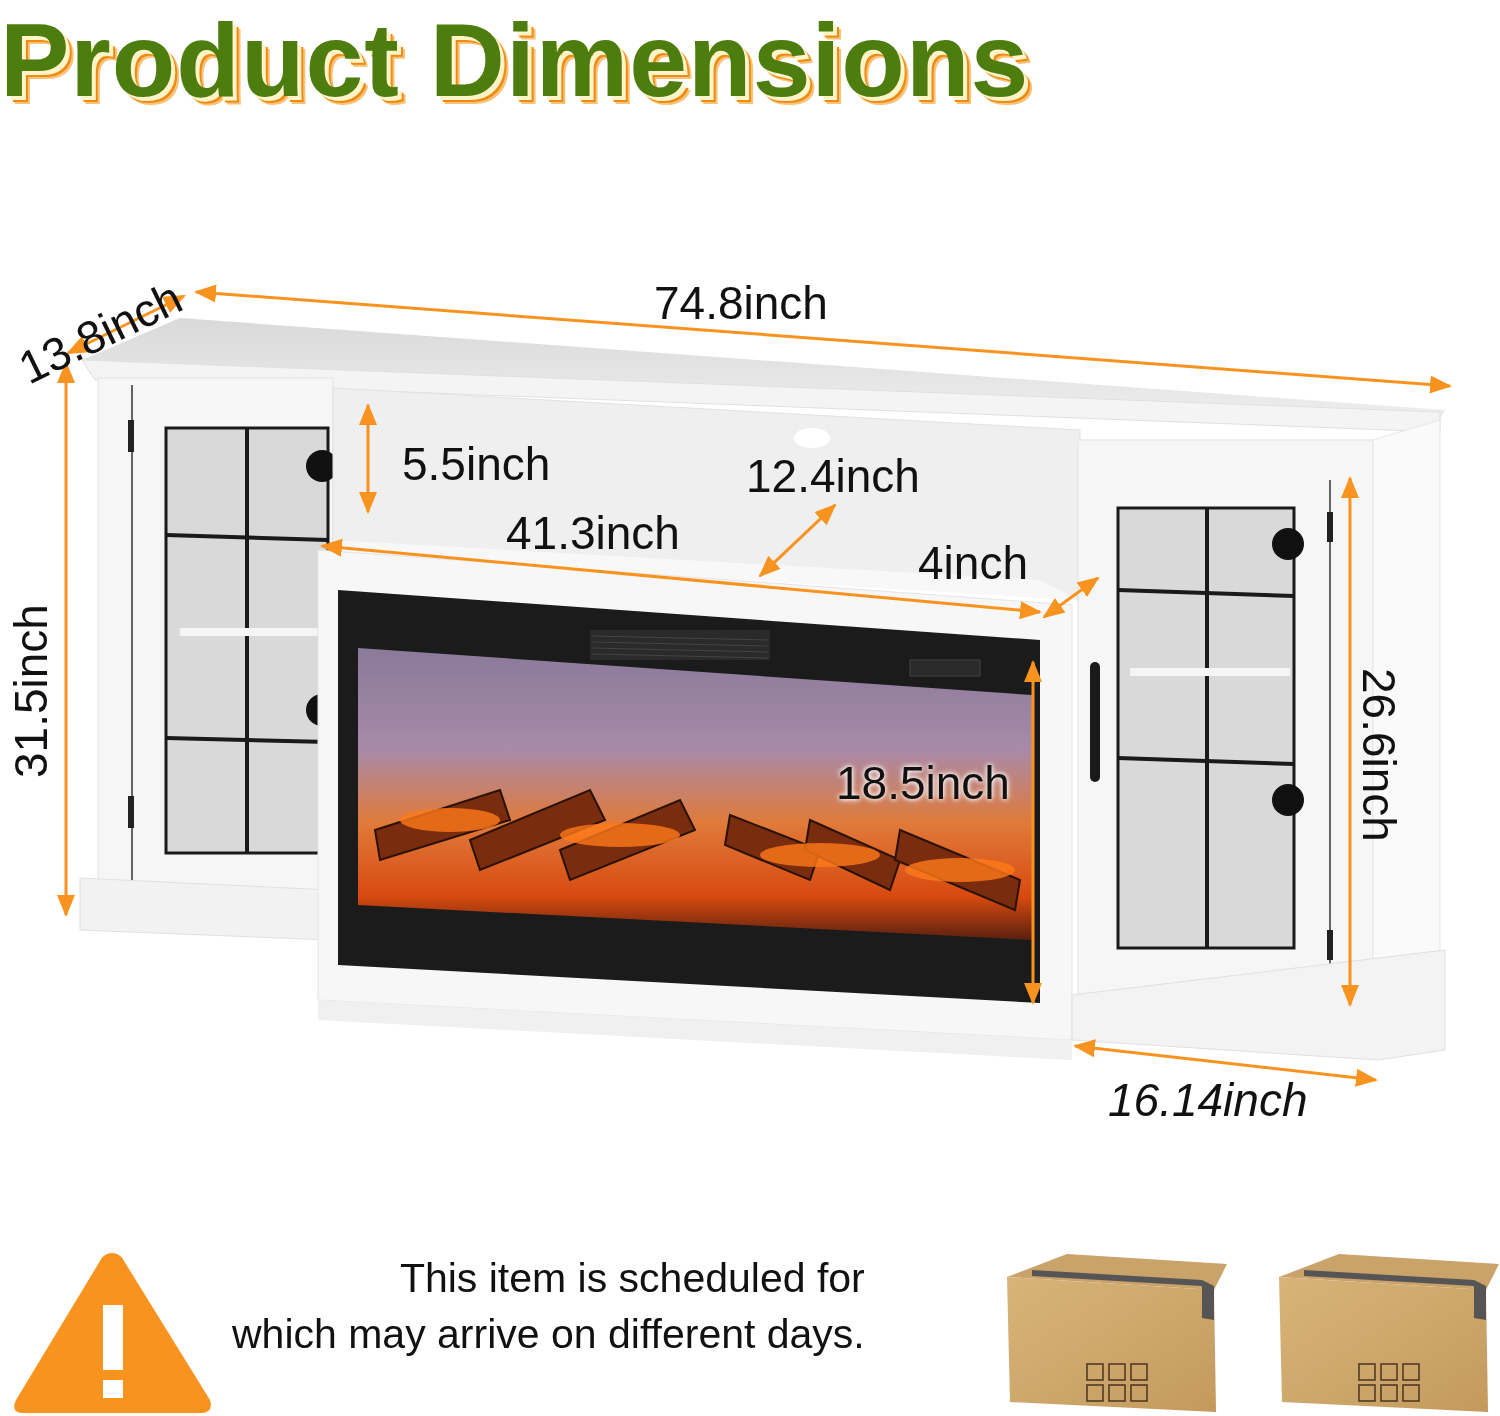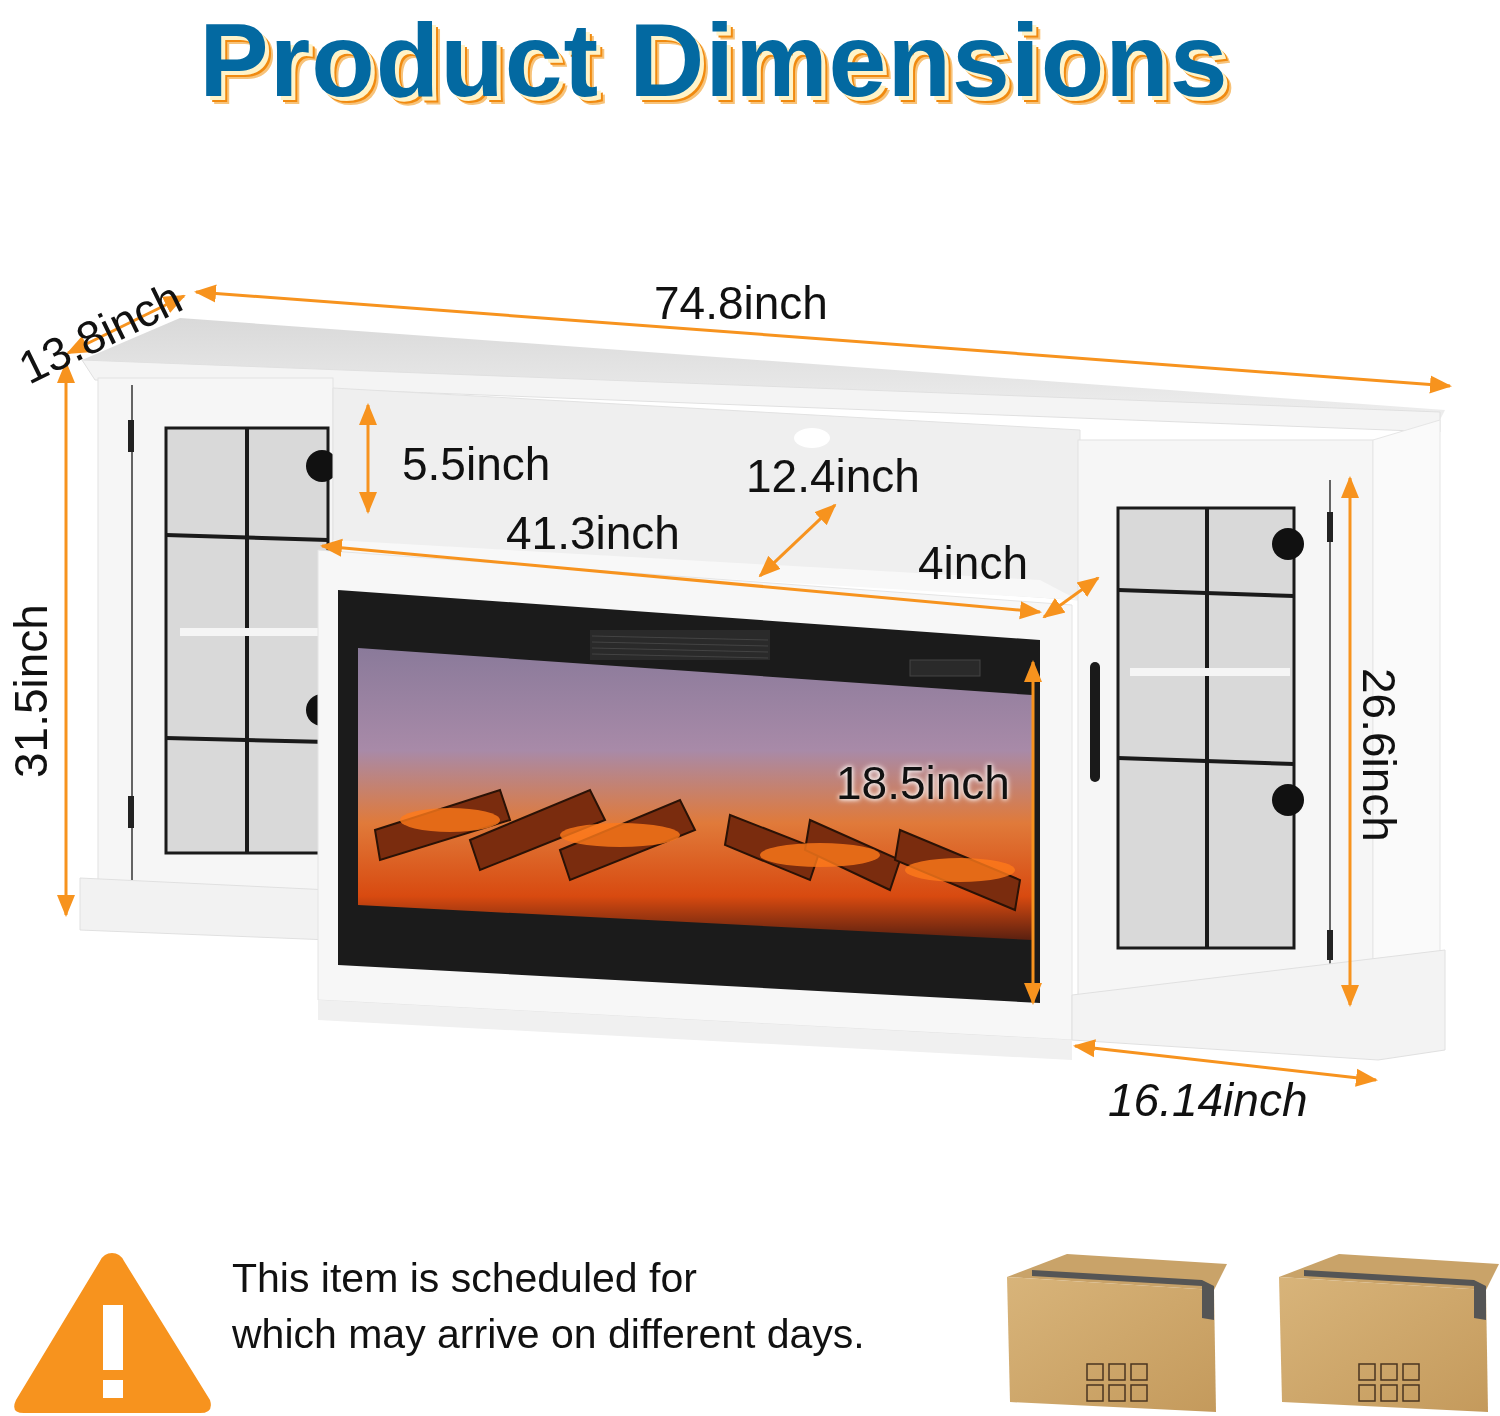--- a/index.html
+++ b/index.html
@@ -1,40 +1,40 @@
 <!DOCTYPE html>
 <html><head>
 <meta charset="utf-8">
 <style>
   * { box-sizing: border-box; margin: 0; padding: 0; }
   html, body { width: 1500px; height: 1416px; background: #ffffff; overflow: hidden; }
   body { position: relative; font-family: "Liberation Sans", sans-serif; color: #111; }
 
   .title {
     position: absolute; left: 0; top: 0; width: 1428px; height: 130px;
-    text-align: center;
+    text-align: left;
     font-family: "Liberation Sans", sans-serif;
     font-weight: 900; font-size: 104px; letter-spacing: 1px;
-    color: #0369a1; line-height: 120px;
+    color: #4d7c0f; line-height: 120px;
     text-shadow: 4px 4px 0 #fff3c8, 6px 6px 0 #f08a10, 8px 8px 0 #f7c37a;
   }
 
   .scene { position: absolute; left: 0; top: 0; width: 1500px; height: 1416px; }
   .scene svg { position: absolute; left: 0; top: 0; }
 
   .dim-label {
     position: absolute; font-family: "Liberation Sans", sans-serif;
     font-size: 46px; color: #111; white-space: nowrap; line-height: 1;
   }
   .dim-label.rot-left  { transform-origin: 0 0; transform: rotate(-90deg); }
   .dim-label.rot-right { transform-origin: 0 0; transform: rotate(90deg); }
   .dim-label.rot-diag  { transform-origin: 0 0; transform: rotate(-26deg); }
 
   .notice {
-    position: absolute; left: 0; top: 1230px; width: 980px; height: 186px;
+    position: absolute; left: 0; top: 1230px; width: 980px; height: 186px; text-align: right;
   }
   .warn-icon { position: absolute; left: 10px; top: 15px; width: 205px; height: 170px; }
   .notice-text {
     position: absolute; left: 232px; top: 20px;
     font-size: 41px; line-height: 56px; color: #111;
   }
   .notice-text span { display: block; }
 
   .box { position: absolute; top: 1242px; width: 240px; height: 170px; }
 </style>

